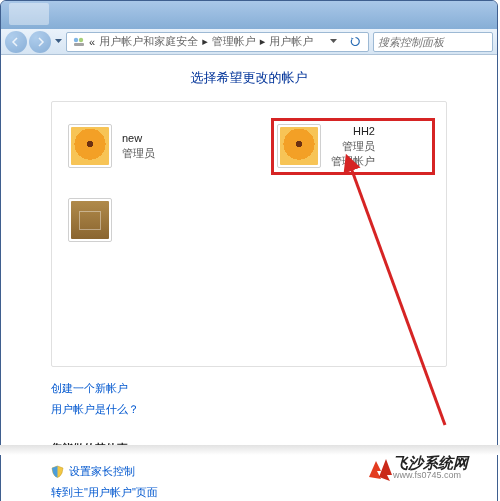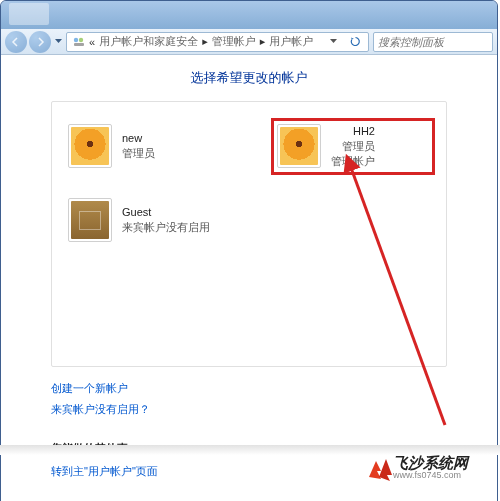--- a/index.html
+++ b/index.html
@@ -281,48 +281,53 @@
             </div>
           <div class="account-info">
             <div class="account-name">new</div>
             <div class="account-line2">管理员</div>
           </div>
         </div>
         <div class="account-card">
           <div class="account-avatar">
               <div class="account-avatar-inner avatar-suitcase"></div>
             </div>
-          <div class="account-info">
-            <div class="account-name">Guest</div>
-            <div class="account-line2">来宾帐户没有启用</div>
-          </div>
         </div>
       </div>
       <div class="account-col">
         <div class="account-card highlighted">
           <div class="account-avatar">
               <div class="account-avatar-inner avatar-flower"></div>
             </div>
           <div class="account-info">
             <div class="account-name">HH2</div>
             <div class="account-line2">管理员</div>
             <div class="account-line3">管理帐户</div>
           </div>
         </div>
       </div>
     </div>
 
     <div class="panel-links">
       <a href="#">创建一个新帐户</a>
-      <a href="#">来宾帐户没有启用？</a>
+      <a href="#">用户帐户是什么？</a>
     </div>
 
     <div class="other-section">
       <div class="other-heading">您能做的其他事</div>
       <div class="other-links">
+        <a href="#">
+          <span class="shield-icon">
+            <svg viewBox="0 0 13 13">
+                <path d="M6.5 1 L12 3 L11 8 Q9 12 6.5 12.5 Q4 12 2 8 L1 3 Z" fill="#f2c744" stroke="#c79a1f" stroke-width="0.5"></path>
+                <path d="M6.5 1 L6.5 12.5 Q4 12 2 8 L1 3 Z" fill="#4c9ed9"></path>
+              </svg>
+          </span>
+          <span>设置家长控制</span>
+        </a>
         <a href="#">
           <span>转到主"用户帐户"页面</span>
         </a>
       </div>
     </div>
   </div>
 </div>
 
 <div class="blur-filler"></div>
 

